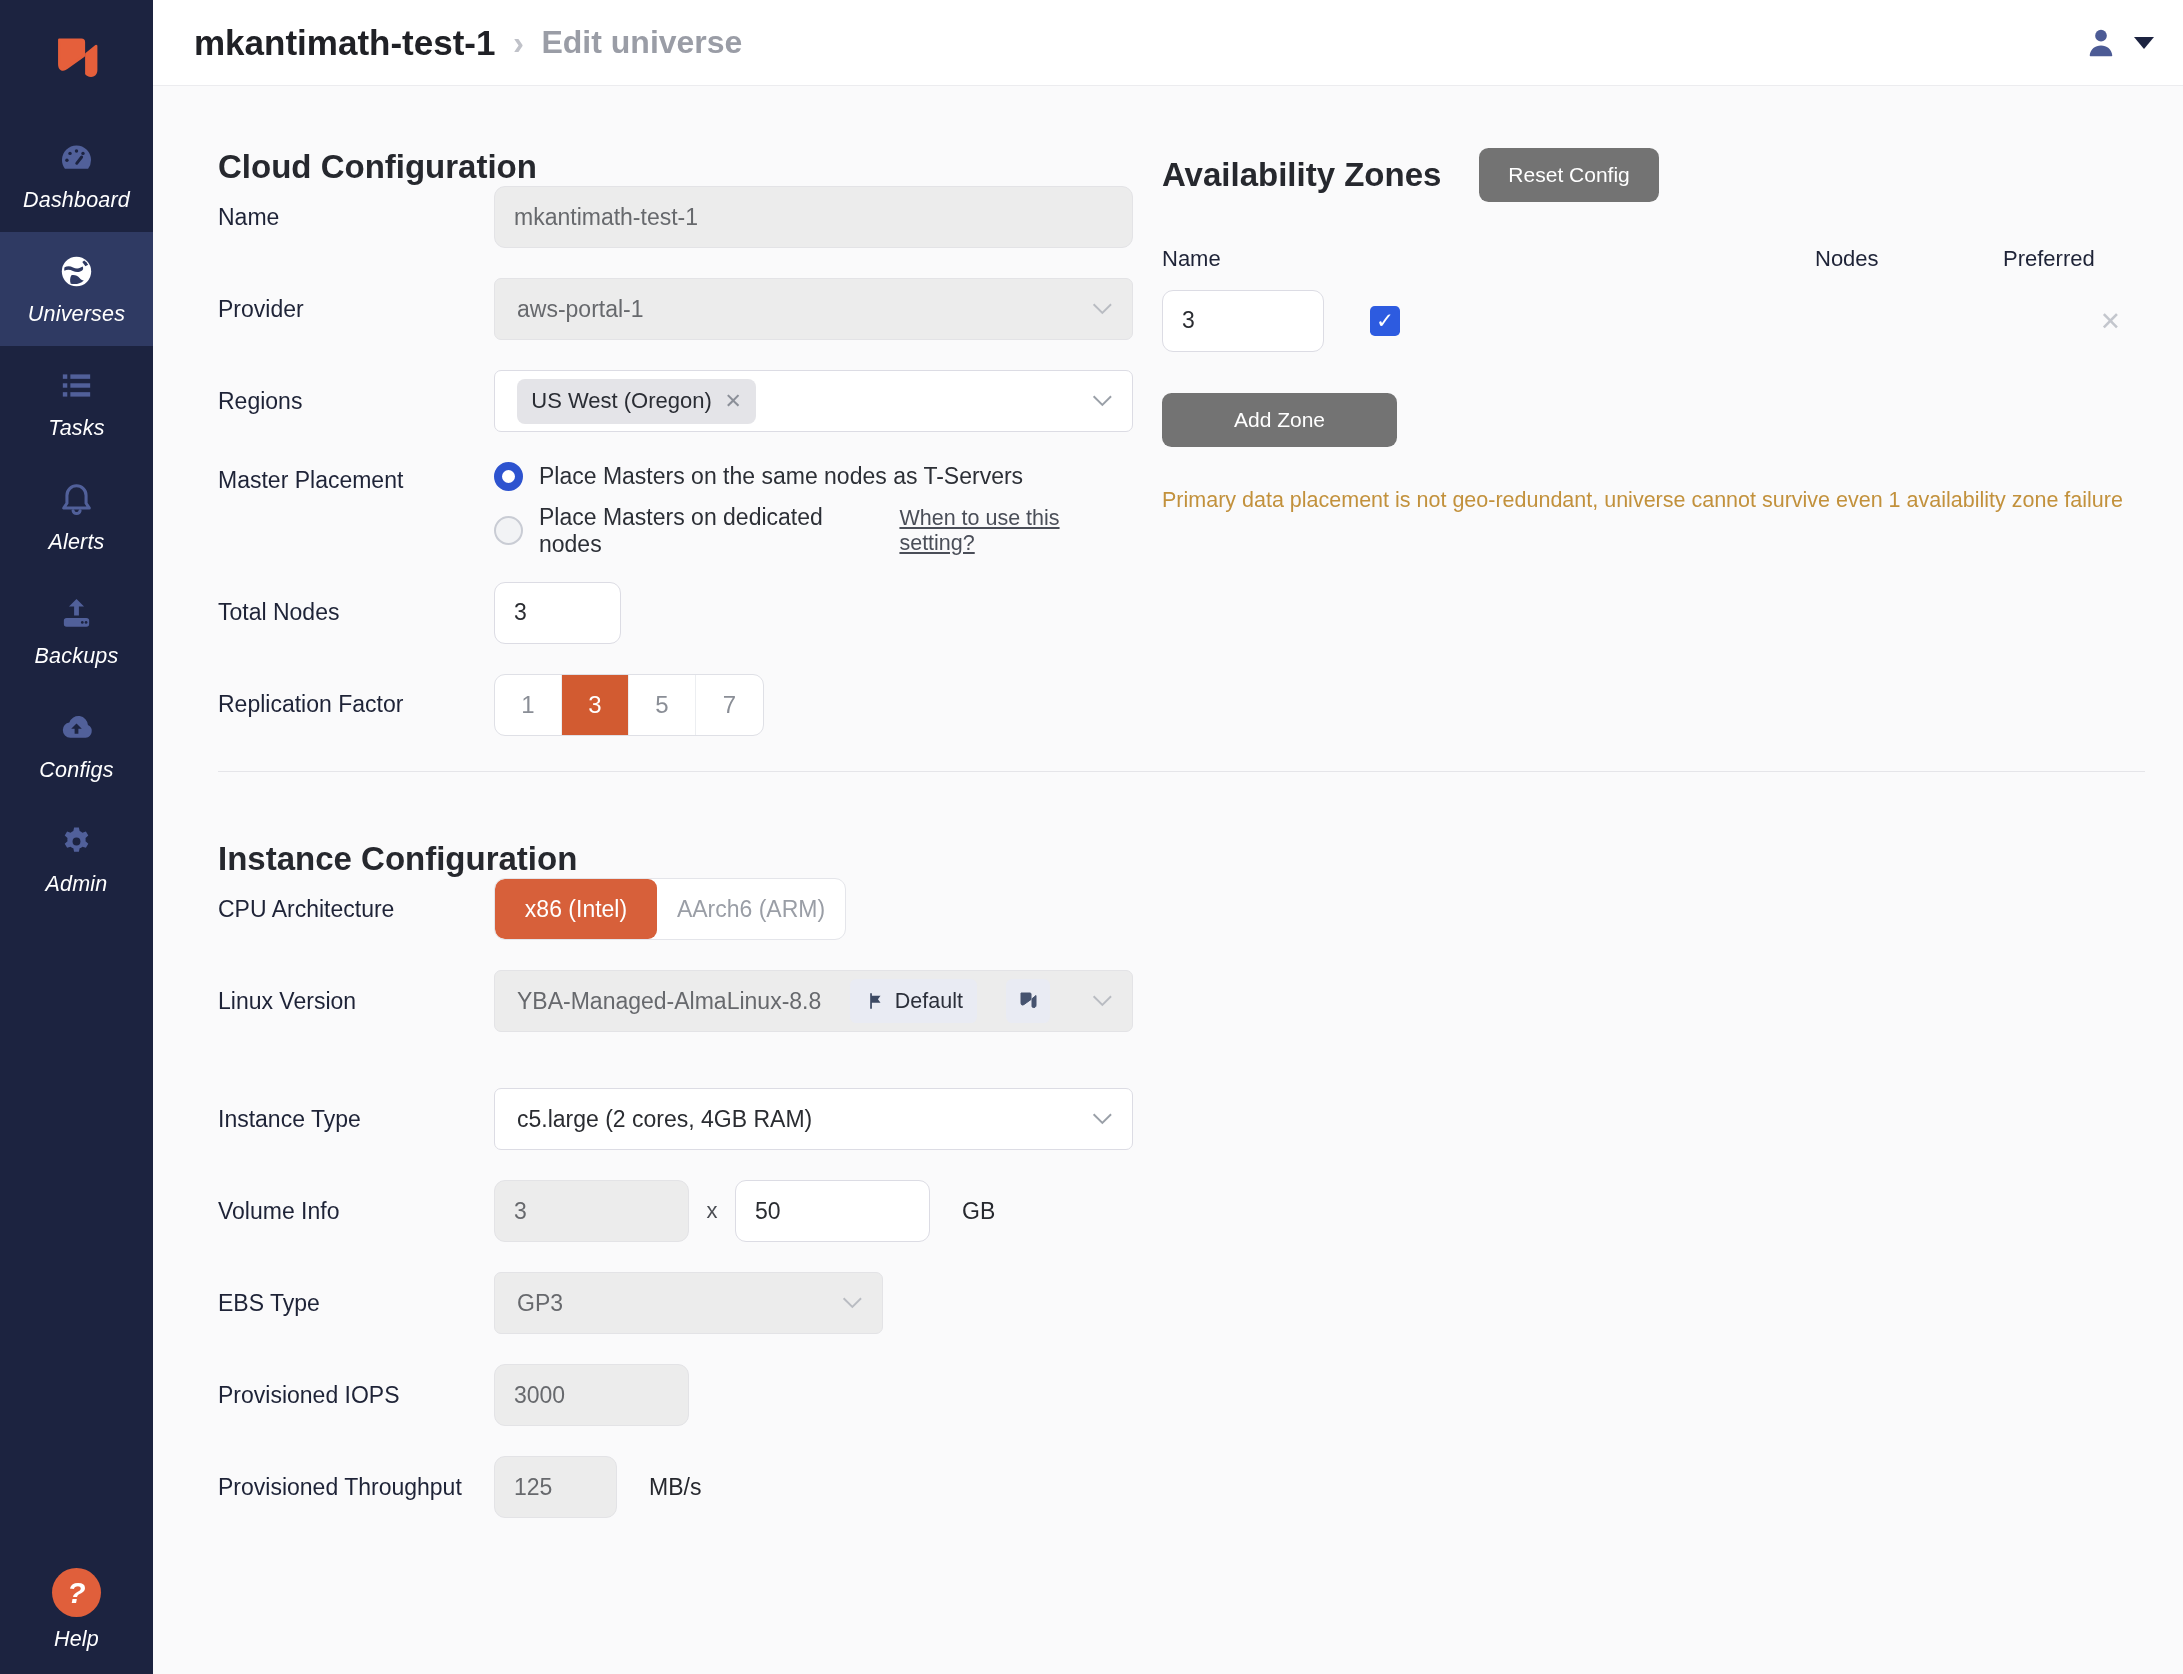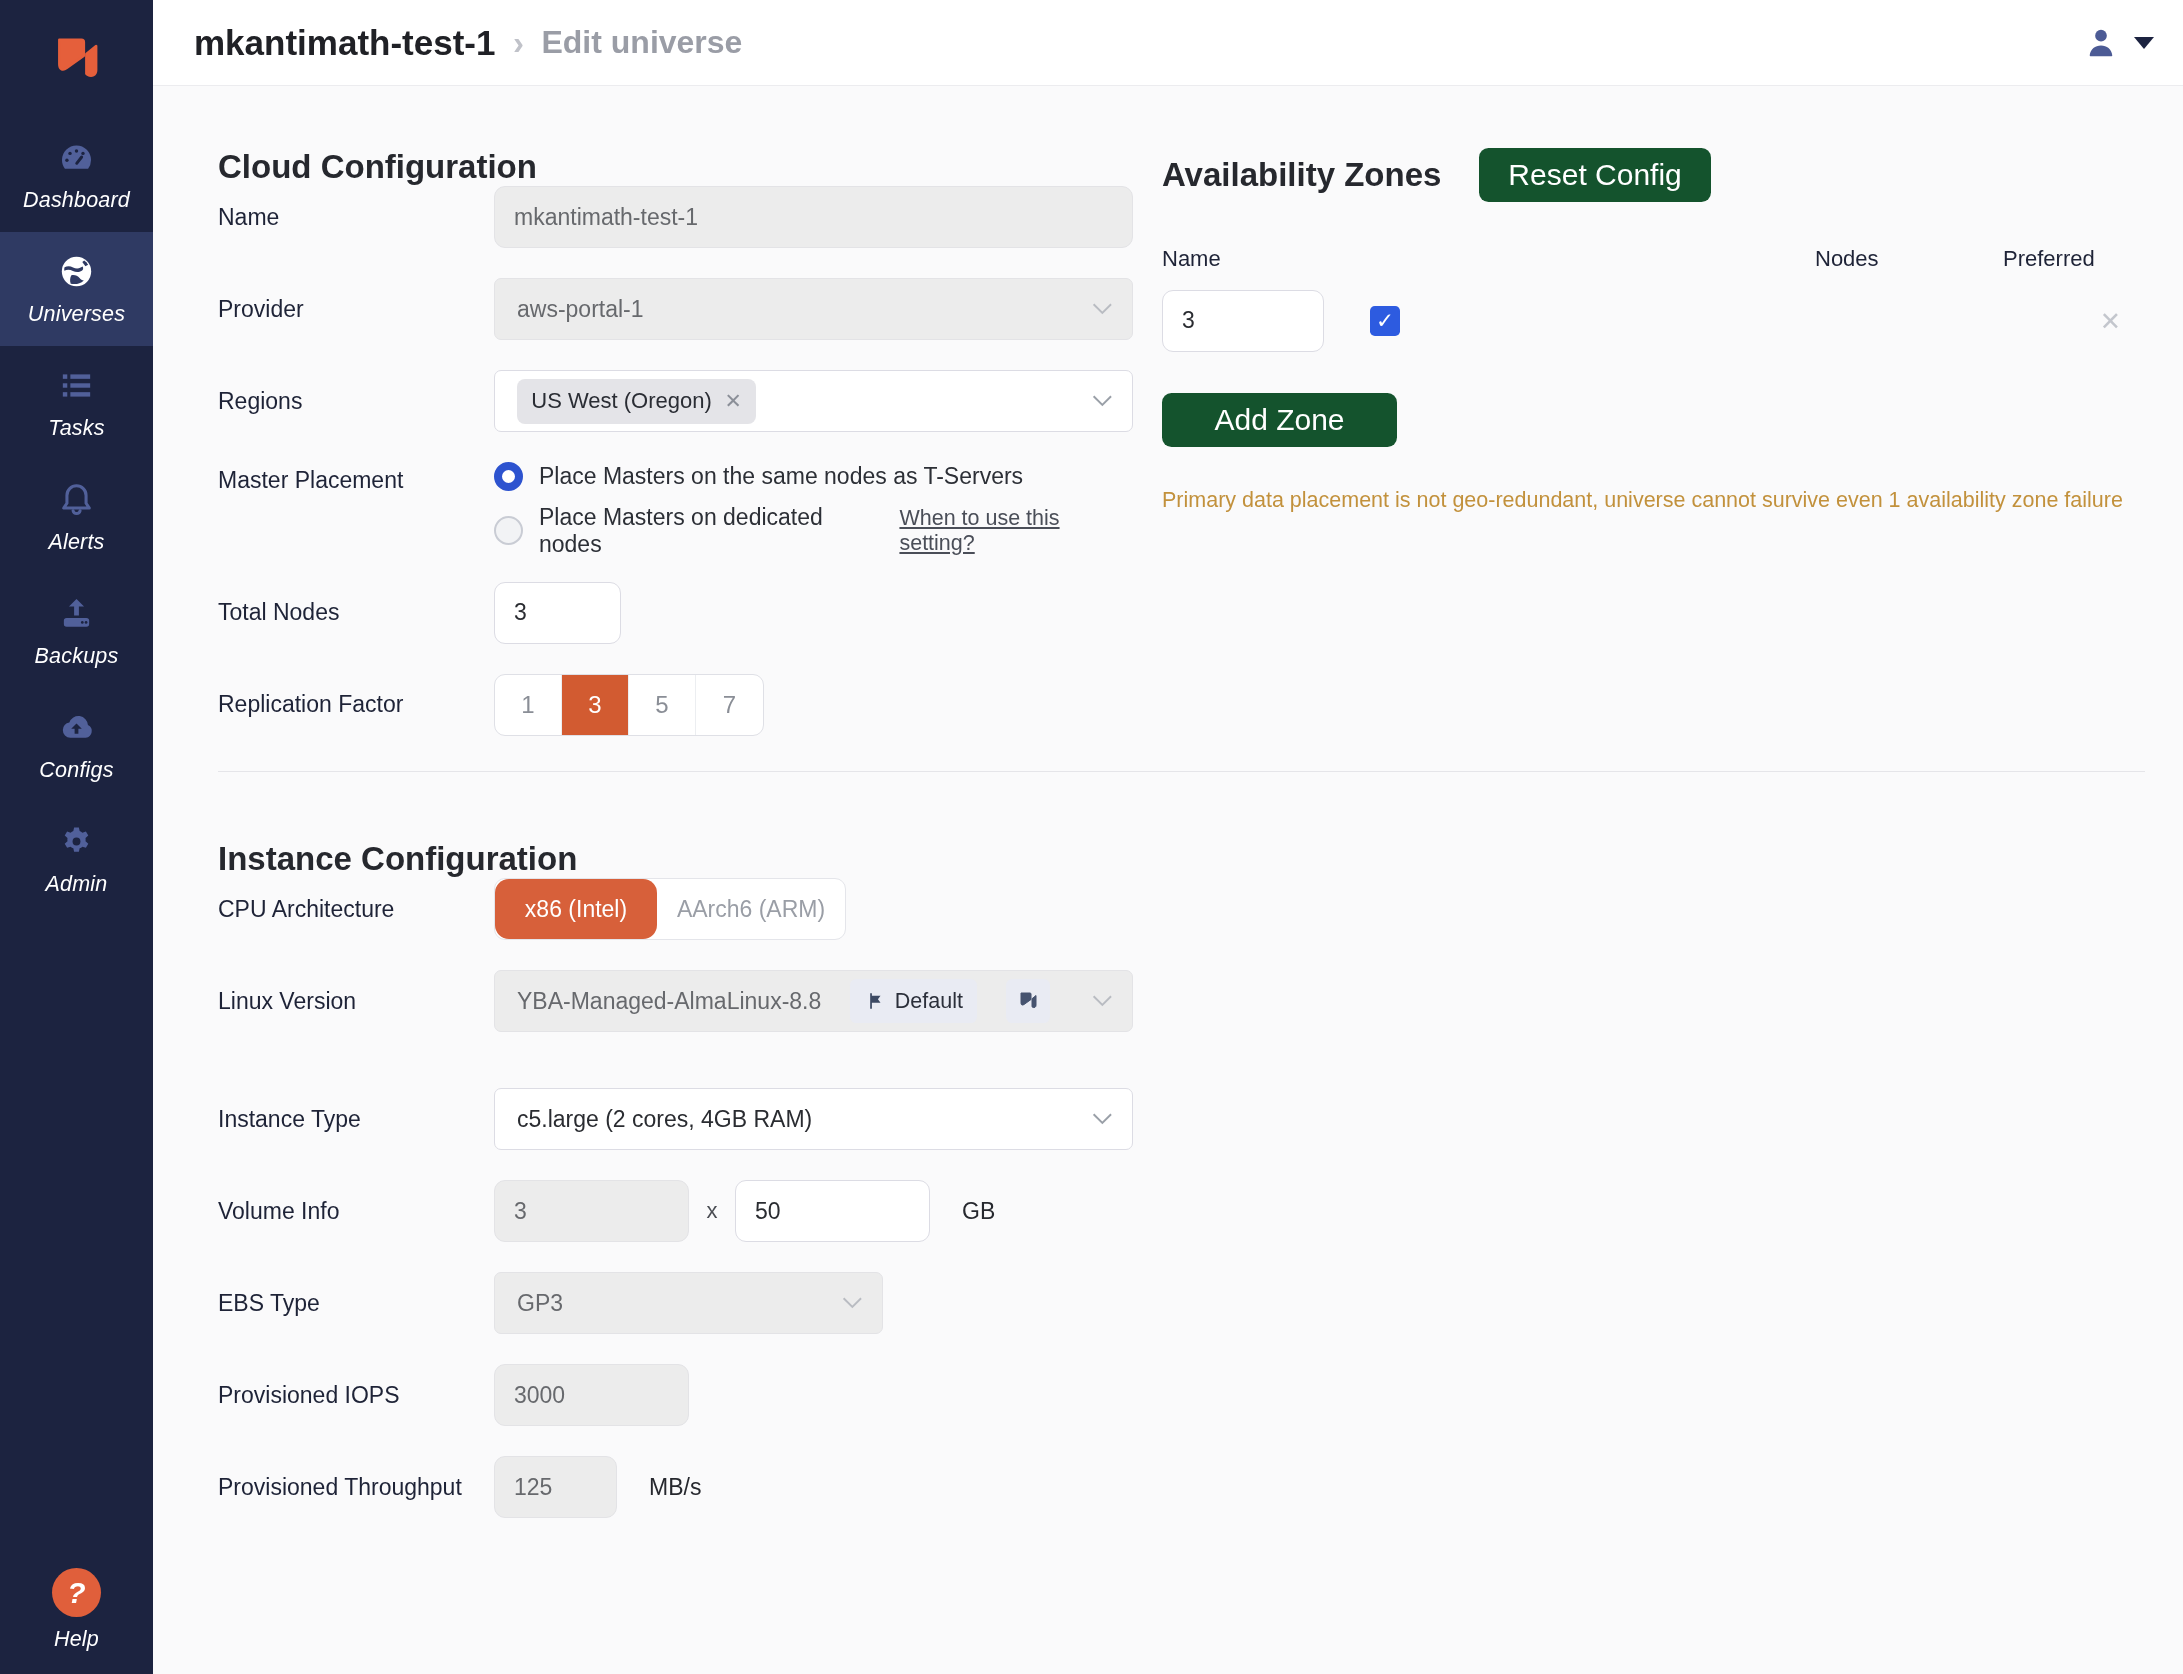--- a/index.html
+++ b/index.html
@@ -56,38 +56,38 @@
 
   .seg { display:inline-flex; border:1.6px solid #dfe0e6; border-radius:11px; overflow:hidden; background:#fff; }
   .seg-item { width:67px; height:60px; display:flex; align-items:center; justify-content:center; font-size:24px; color:#8a8e96; border-right:1.6px solid #eceef1; cursor:pointer; }
   .seg-item:last-child { border-right:none; }
   .seg-item.sel { background:#d25b31; color:#fff; }
 
   .divider { height:1.6px; background:#e5e5e9; margin:35px 0 68px; }
 
   
   .az-head { display:flex; align-items:center; margin-bottom:44px; }
-  .btn { background:#14532d; color:#fff; border:none; border-radius:9.5px; height:54px; font-size:30px; padding:0 29px; font-family:"Liberation Sans",sans-serif; cursor:pointer; }
+  .btn { background:#737373; color:#fff; border:none; border-radius:9.5px; height:54px; font-size:21px; padding:0 29px; font-family:"Liberation Sans",sans-serif; cursor:pointer; }
   .reset-btn { margin-left:38px; }
   .az-cols { display:flex; font-size:22px; color:#1e2337; margin-bottom:17.5px; }
   .azc-name { width:653px; }
   .azc-nodes { width:188px; }
   .az-row { display:flex; align-items:center; }
   .az-select { width:634px; margin-right:19px; }
   .az-nodes-input { width:162px; margin-right:25.4px; }
   .checkbox { width:30px; height:30px; border-radius:4.8px; background:#2d5be0; color:#fff; font-size:21.5px; display:flex; align-items:center; justify-content:center; margin-left:20.7px; cursor:pointer; }
   .row-x { margin-left:auto; margin-right:24px; color:#c3c6cd; font-size:25.4px; cursor:pointer; }
   .add-btn { margin-top:41px; width:235px; }
   .az-warning { margin-top:41px; font-size:21.5px; color:#c2913c; white-space:nowrap; }
 
   
   .inst-head { margin-bottom:52px; }
   .toggle { display:inline-flex; border:1.6px solid #e4e5ea; border-radius:11px; overflow:hidden; background:#fff; }
   .tg-item { height:60px; display:flex; align-items:center; justify-content:center; font-size:23px; cursor:pointer; }
-  .tg-item.sel { background:#d7603a; color:#fff; width:162px; border-radius:14px; }
+  .tg-item.sel { background:#d7603a; color:#fff; width:162px; border-radius:9px; }
   .tg-item.off { color:#9a9ea6; width:188px; }
   .pill { background:#e9ebf3; border-radius:6.4px; height:44px; display:flex; align-items:center; gap:9.5px; padding:0 14.3px; margin-left:29px; }
   .pill-label { font-size:21.5px; color:#2b2f3a; }
   .pill.square { width:44px; padding:0; justify-content:center; }
   .vol-x { font-size:22px; color:#4a4d53; margin:0 17.5px; }
   .unit { font-size:23px; color:#26282e; margin-left:32px; }
   .mb-lg { margin-bottom:56px; }
 </style>
 </head>
 <body>

